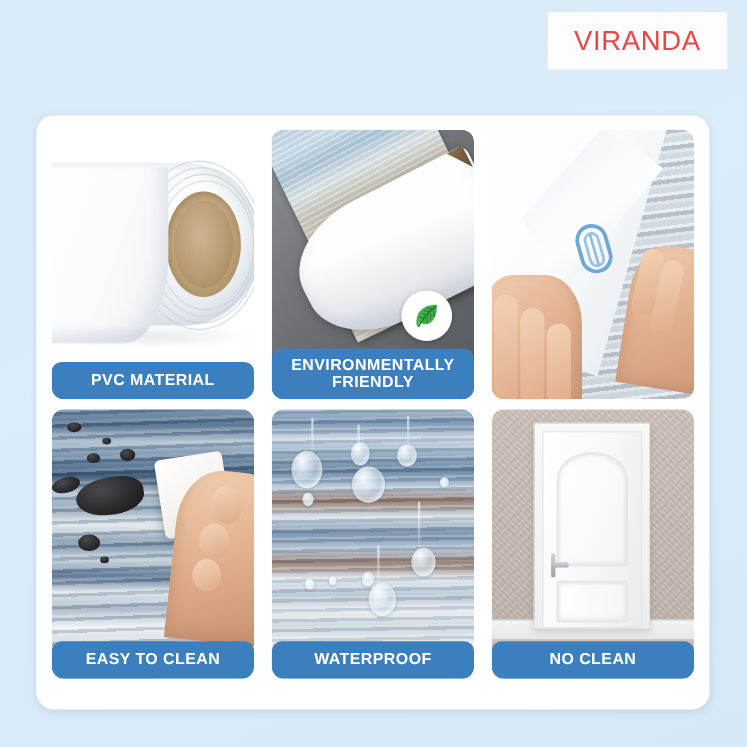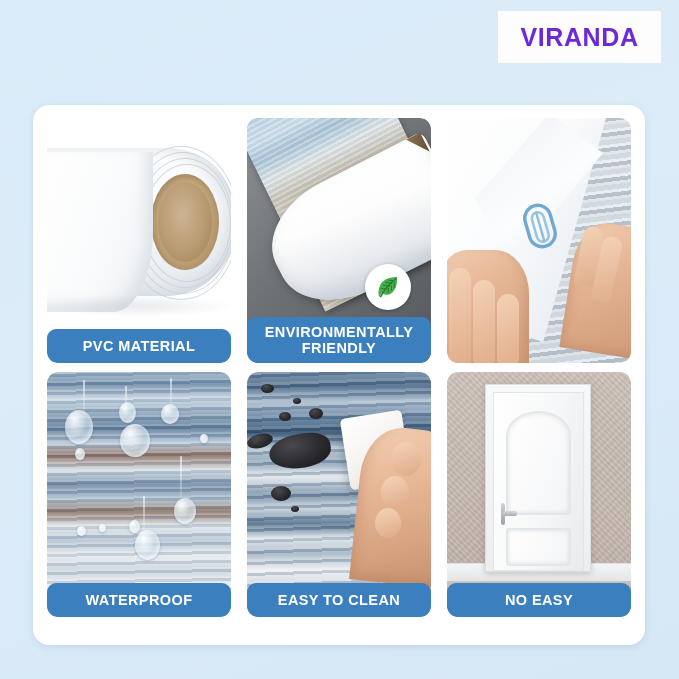--- a/index.html
+++ b/index.html
@@ -28,22 +28,22 @@
     width: 163px;
     height: 52px;
     background: #fdfdfd;
     display: flex;
     align-items: center;
     justify-content: center;
     letter-spacing: 0.5px;
   }
   .brand-logo-text {
     font-size: 25px;
-    font-weight: bold;
-    color: #6d28d9;
+    font-weight: normal;
+    color: #ef4444;
     letter-spacing: 0.6px;
     font-family: "Liberation Sans", sans-serif;
   }
   .page-title {
     position: absolute;
     left: 32px;
     top: 49px;
     font-size: 29px;
     font-weight: bold;
     letter-spacing: 0.6px;
@@ -600,20 +600,42 @@
         <div class="adh-finger" style="left:26px; top:162px; width:22px; height:84px;"></div>
         <div class="adh-finger" style="left:50px; top:176px; width:22px; height:70px;"></div>
         <div class="hand adh-hand-right"></div>
         <div class="adh-finger" style="left:132px; top:108px; width:20px; height:60px; transform:rotate(12deg);"></div>
         <div class="adh-finger" style="left:150px; top:118px; width:20px; height:66px; transform:rotate(12deg);"></div>
       </div>
     </div>
 
     <div class="card">
       <div class="card-photo">
+        <div class="cln-bg"></div>
+        <div class="stain" style="left:14px; top:12px; width:13px; height:9px;"></div>
+        <div class="stain" style="left:46px; top:26px; width:8px;  height:6px;"></div>
+        <div class="stain" style="left:32px; top:40px; width:12px; height:9px;"></div>
+        <div class="stain" style="left:62px; top:36px; width:14px; height:11px;"></div>
+        <div class="stain" style="left:0px;  top:62px; width:26px; height:14px; transform:rotate(-14deg);"></div>
+        <div class="stain" style="left:22px; top:62px; width:62px; height:34px; border-radius:50% 40% 46% 50%; transform:rotate(-9deg);"></div>
+        <div class="stain" style="left:24px; top:114px; width:20px; height:15px;"></div>
+        <div class="stain" style="left:44px; top:134px; width:8px;  height:6px;"></div>
+        <div class="cln-cloth"></div>
+        <div class="cln-hand"></div>
+        <div class="cln-knuckle" style="right:10px; top:70px;  width:30px; height:34px;"></div>
+        <div class="cln-knuckle" style="right:22px; top:104px; width:28px; height:32px;"></div>
+        <div class="cln-knuckle" style="right:30px; top:136px; width:26px; height:30px;"></div>
+      </div>
+      <div class="card-banner one-line">
+        <span>EASY TO CLEAN</span>
+      </div>
+    </div>
+
+    <div class="card">
+      <div class="card-photo">
         <div class="wtr-bg"></div>
         <div class="trail" style="left:36px;  top:8px;  height:34px;"></div>
         <div class="trail" style="left:78px;  top:14px; height:26px;"></div>
         <div class="trail" style="left:123px; top:6px;  height:28px;"></div>
         <div class="trail" style="left:133px; top:84px; height:42px;"></div>
         <div class="trail" style="left:96px;  top:124px; height:36px;"></div>
         <div class="drop" style="left:18px;  top:38px;  width:28px; height:34px;"></div>
         <div class="drop" style="left:72px;  top:30px;  width:17px; height:21px;"></div>
         <div class="drop" style="left:73px;  top:52px;  width:30px; height:33px;"></div>
         <div class="drop" style="left:114px; top:32px;  width:18px; height:20px;"></div>
@@ -625,53 +647,31 @@
         <div class="drop" style="left:82px;  top:148px; width:11px; height:13px;"></div>
         <div class="drop" style="left:153px; top:62px;  width:8px;  height:9px;"></div>
       </div>
       <div class="card-banner one-line">
         <span>WATERPROOF</span>
       </div>
     </div>
 
     <div class="card">
       <div class="card-photo">
-        <div class="cln-bg"></div>
-        <div class="stain" style="left:14px; top:12px; width:13px; height:9px;"></div>
-        <div class="stain" style="left:46px; top:26px; width:8px;  height:6px;"></div>
-        <div class="stain" style="left:32px; top:40px; width:12px; height:9px;"></div>
-        <div class="stain" style="left:62px; top:36px; width:14px; height:11px;"></div>
-        <div class="stain" style="left:0px;  top:62px; width:26px; height:14px; transform:rotate(-14deg);"></div>
-        <div class="stain" style="left:22px; top:62px; width:62px; height:34px; border-radius:50% 40% 46% 50%; transform:rotate(-9deg);"></div>
-        <div class="stain" style="left:24px; top:114px; width:20px; height:15px;"></div>
-        <div class="stain" style="left:44px; top:134px; width:8px;  height:6px;"></div>
-        <div class="cln-cloth"></div>
-        <div class="cln-hand"></div>
-        <div class="cln-knuckle" style="right:10px; top:70px;  width:30px; height:34px;"></div>
-        <div class="cln-knuckle" style="right:22px; top:104px; width:28px; height:32px;"></div>
-        <div class="cln-knuckle" style="right:30px; top:136px; width:26px; height:30px;"></div>
-      </div>
-      <div class="card-banner one-line">
-        <span>EASY TO CLEAN</span>
-      </div>
-    </div>
-
-    <div class="card">
-      <div class="card-photo">
         <div class="door-bg"></div>
         <div class="door-floor"></div>
         <div class="door-skirt"></div>
         <div class="door-frame">
           <div class="door-slab">
             <div class="door-panel-top"></div>
             <div class="door-panel-bot"></div>
             <div class="door-plate"></div>
             <div class="door-handle"></div>
           </div>
         </div>
       </div>
       <div class="card-banner one-line">
-        <span>NO EASY</span>
+        <span>NO CLEAN</span>
       </div>
     </div>
 
   </div>
 </div>
 
 </body></html>

